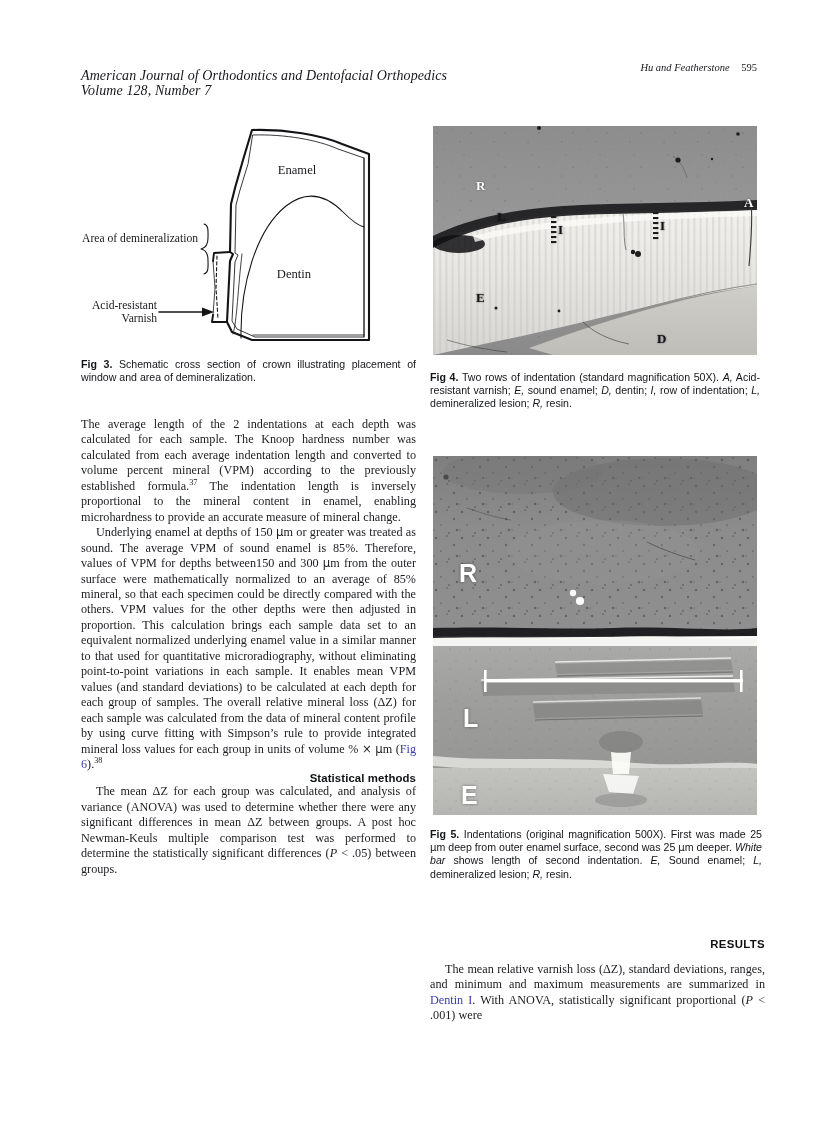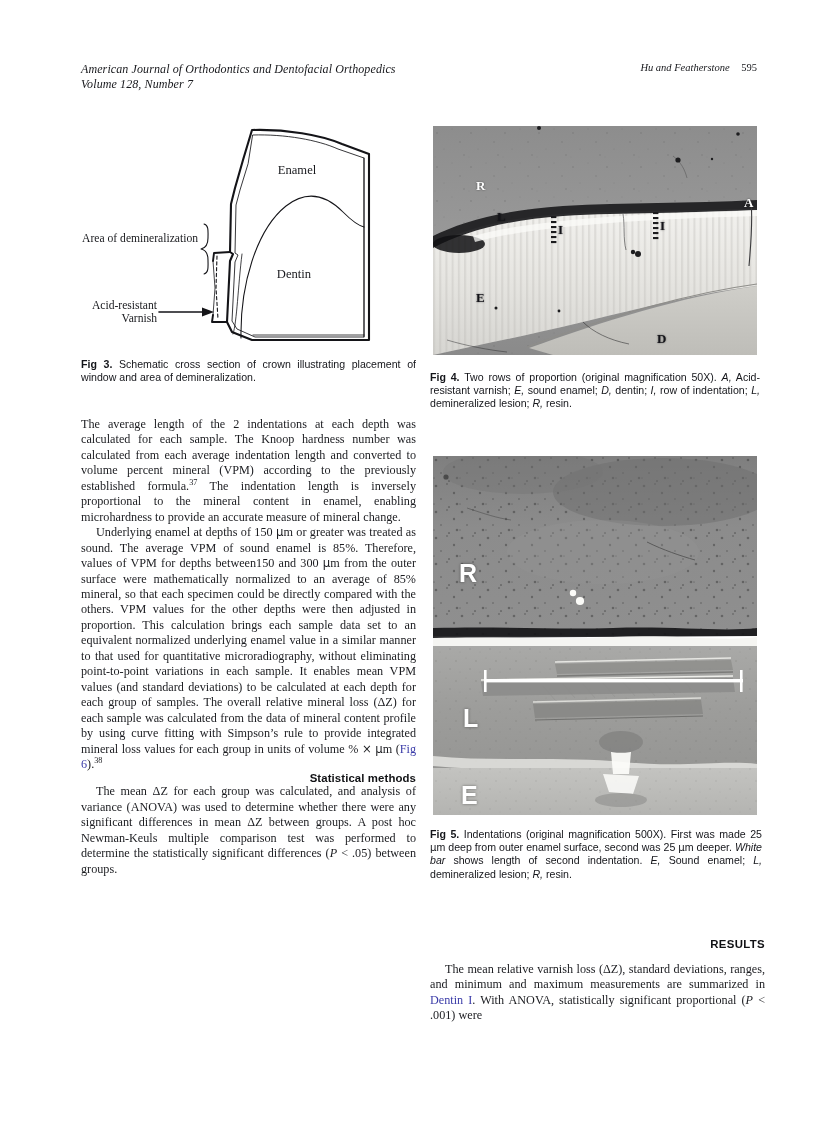--- a/index.html
+++ b/index.html
@@ -4,21 +4,21 @@
 <style>
   html,body{margin:0;padding:0;background:#b9b9b9;}
   body{font-family:"Liberation Serif",serif;}
   .page{
     position:relative;width:838px;height:1122px;background:#ffffff;
     overflow:hidden;
   }
 
   
   .runhead{position:absolute;left:81px;top:62px;width:676px;height:30px;}
-  .rh-left{position:absolute;left:0;top:0;font-style:italic;font-size:12px;
+  .rh-left{position:absolute;left:0;top:7px;font-style:italic;font-size:14px;
     color:#16171b;letter-spacing:.1px;line-height:14.5px;white-space:nowrap;}
   .rh-left .l2{display:block;}
   .rh-right{position:absolute;right:0;top:0;white-space:nowrap;font-size:10.5px;color:#16171b;}
   .rh-right .authors{font-style:italic;}
   .rh-right .pageno{font-weight:normal;font-style:normal;margin-left:9px;}
 
   p.body{
     margin:0;font-size:12.2px;line-height:15.45px;color:#1b1c20;
     text-align:justify;text-justify:inter-word;
     -webkit-hyphens:none;hyphens:none;
@@ -232,21 +232,21 @@
     <span class="mlabel f4" style="left:43px;top:52px;">R</span>
     <span class="mlabel f4" style="left:311px;top:69px;">A</span>
     <span class="mlabel f4 dark" style="left:64px;top:83px;">L</span>
     <span class="mlabel f4 dark" style="left:125px;top:96px;">I</span>
     <span class="mlabel f4 dark" style="left:227px;top:92px;">I</span>
     <span class="mlabel f4 dark" style="left:43px;top:164px;">E</span>
     <span class="mlabel f4 dark" style="left:224px;top:205px;">D</span>
   </div>
 
   <div class="fig4-cap">
-    <p class="cap"><b>Fig 4.</b><span> Two rows of proportion (original magnification 50X). </span><i>A,</i><span> Acid-resistant varnish; </span><i>E,</i><span> sound enamel; </span><i>D,</i><span> dentin; </span><i>I,</i><span> row of indentation; </span><i>L,</i><span> demineralized lesion; </span><i>R,</i><span> resin.</span></p>
+    <p class="cap"><b>Fig 4.</b><span> Two rows of indentation (standard magnification 50X). </span><i>A,</i><span> Acid-resistant varnish; </span><i>E,</i><span> sound enamel; </span><i>D,</i><span> dentin; </span><i>I,</i><span> row of indentation; </span><i>L,</i><span> demineralized lesion; </span><i>R,</i><span> resin.</span></p>
   </div>
 
   <div class="fig5">
     <svg class="micro" viewBox="0 0 324 359" preserveAspectRatio="none">
       <defs>
         <linearGradient id="f5resin" x1="0" y1="0" x2="0" y2="1">
           <stop offset="0" stop-color="#7f7f7f"></stop>
           <stop offset="0.4" stop-color="#8c8c8c"></stop>
           <stop offset="1" stop-color="#8f8f8f"></stop>
         </linearGradient>

